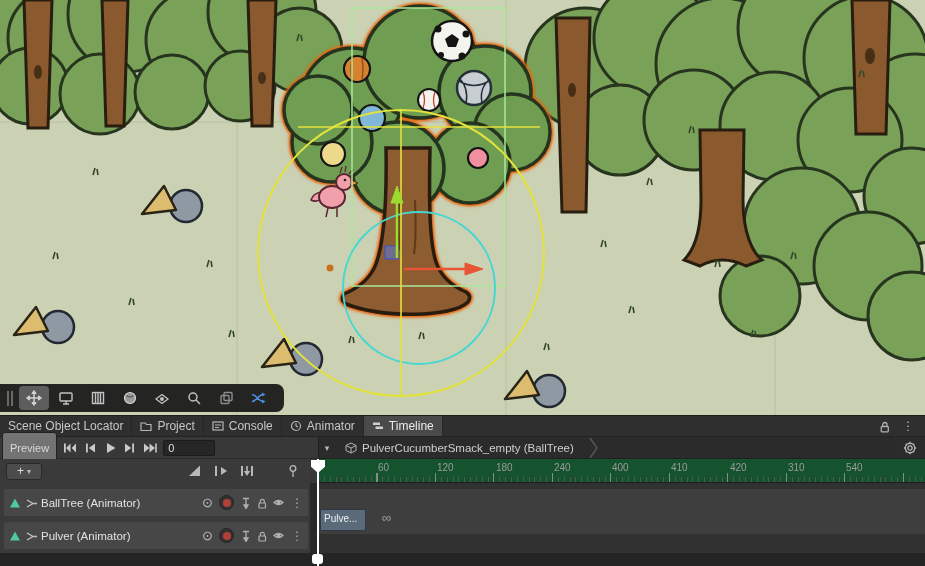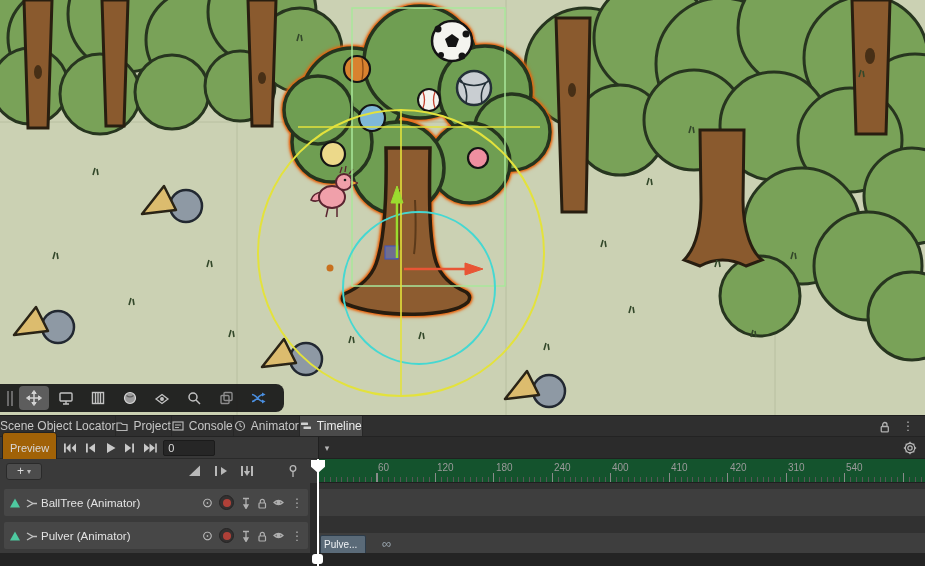--- a/index.html
+++ b/index.html
@@ -13,30 +13,30 @@
     background:rgba(26,26,26,.94);border-radius:0 8px 8px 0;display:flex;align-items:center;
     padding:0 3px;gap:2px;z-index:5}
   .handle{width:10px;height:15px;display:flex;gap:2px;justify-content:center;margin:0 2px}
   .handle i{width:2px;background:#6a6a6a}
   .tool{width:30px;height:24px;display:flex;align-items:center;justify-content:center;border-radius:4px}
   .tool.active{background:#5d5d5d}
 
   
   #tabbar{position:absolute;left:0;top:415px;width:925px;height:22px;background:#2f2f2f;
     display:flex;align-items:stretch;border-top:1px solid #1d1d1d;border-bottom:1px solid #232323}
-  .tab{display:flex;align-items:center;gap:5px;padding:0 0;font-size:12px;color:#c6c6c6;
+  .tab{display:flex;align-items:center;gap:5px;padding:0 8px;font-size:12px;color:#c6c6c6;
     border-right:1px solid #272727;white-space:nowrap}
   .tab.active{background:#4a4a4a;color:#ebebeb}
   #tabbar-right{margin-left:auto;display:flex;align-items:center;gap:9px;padding-right:9px;color:#aaa}
   .kebab{color:#b5b5b5;font-size:12px;line-height:1;padding:0 2px}
 
   
   #transport-left{position:absolute;left:0;top:437px;width:318px;height:22px;background:#383838;
     display:flex;align-items:center;border-bottom:1px solid #2a2a2a}
-  #preview-btn{margin:0 3px 0 2px;height:31px;padding:0 7px;background:#a16207;border:1px solid #222;
+  #preview-btn{margin:0 3px 0 2px;height:31px;padding:0 7px;background:#737373;border:1px solid #222;
     border-radius:3px;color:#d8d8d8;font-size:11px;display:flex;align-items:center}
   .tbtn{width:20px;height:18px;display:flex;align-items:center;justify-content:center}
   #frame-field{width:52px;height:16px;margin-left:3px;background:#262626;border:1px solid #1b1b1b;
     border-radius:2px;color:#dcdcdc;font-size:11px;padding:0 4px;font-family:inherit}
   #transport-right{position:absolute;left:318px;top:437px;width:607px;height:22px;background:#2b2b2b;
     display:flex;align-items:center;border-left:1px solid #202020;border-bottom:1px solid #202020}
   #bc-caret{width:16px;text-align:center;color:#b5b5b5;font-size:9px}
   #breadcrumb{display:flex;align-items:center;gap:5px;margin-left:10px;color:#cfcfcf;font-size:11.5px;white-space:nowrap}
   #bc-chevron{margin-left:10px}
   #gear-btn{margin-left:auto;margin-right:8px;display:flex;align-items:center}
@@ -379,20 +379,30 @@
         <polygon points="1,2.5 6.5,7 1,11.5"></polygon>
           <polygon points="6.5,2.5 12,7 6.5,11.5"></polygon>
           <rect x="12.2" y="2.5" width="1.6" height="9"></rect>
       </svg>
     </div>
     <input id="frame-field" value="0" style="">
   </div>
 
   <div id="transport-right">
     <div id="bc-caret">▾</div>
+    <div id="breadcrumb">
+      <svg width="12" height="12" viewBox="0 0 12 12" fill="none" stroke="#b5b5b5" stroke-width="1">
+        <polygon points="6,1 11,3.5 11,8.5 6,11 1,8.5 1,3.5"></polygon>
+          <path d="M1,3.5 L6,6 L11,3.5 M6,6 V11"></path>
+      </svg>
+      <span>PulverCucumberSmack_empty (BallTree)</span>
+      <svg id="bc-chevron" width="9" height="20" viewBox="0 0 9 20" fill="none" stroke="#575757" stroke-width="1.5">
+        <polyline points="1,0 8,10 1,20"></polyline>
+      </svg>
+    </div>
     <div id="gear-btn">
       <svg width="14" height="14" viewBox="0 0 13 13" fill="none" stroke="#b5b5b5" stroke-width="1.2">
         <circle cx="6.5" cy="6.5" r="2"></circle>
           <circle cx="6.5" cy="6.5" r="4.4"></circle>
         <path d="M6.5,0.8 V2.4 M6.5,10.6 V12.2 M0.8,6.5 H2.4 M10.6,6.5 H12.2 M2.5,2.5 L3.6,3.6 M9.4,9.4 L10.5,10.5 M10.5,2.5 L9.4,3.6 M3.6,9.4 L2.5,10.5"></path>
       </svg>
     </div>
   </div>
 
   <div id="header-left">
@@ -490,21 +500,21 @@
       <svg width="12" height="12" viewBox="0 0 12 12" fill="none" stroke="#b0b0b0" stroke-width="1.2">
         <rect x="3" y="6" width="6.5" height="5" rx="0.8"></rect>
           <path d="M4.3,6 V4.3 a2,2 0 0 1 4,0 V6"></path>
       </svg>
       <svg width="13" height="13" viewBox="0 0 12 13" fill="none" stroke="#b0b0b0" stroke-width="1.2">
         <path d="M1.5,6.5 Q6,2.5 10.5,6.5 Q6,10.5 1.5,6.5 Z"></path>
           <circle cx="6" cy="6.5" r="1.4" fill="#b0b0b0"></circle>
       </svg>
       <span class="kebab">⋮</span>
     </div>
-    <div class="tlane" style="top:50px">
+    <div class="tlane" style="top:24px">
       <div class="clip">Pulve...</div>
       <span class="inf">∞</span>
     </div>
   </div>
 
   <div id="bottomstrip"></div>
 
   <div id="playhead-line"></div>
   <div id="playhead-marker"></div>
   <div id="playhead-handle"></div>

